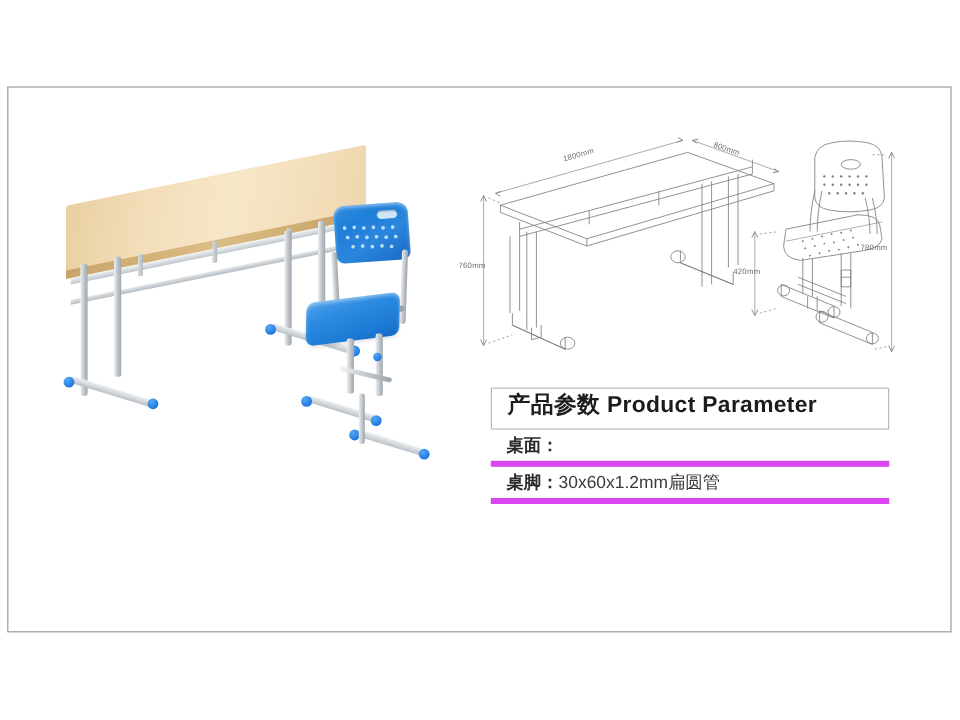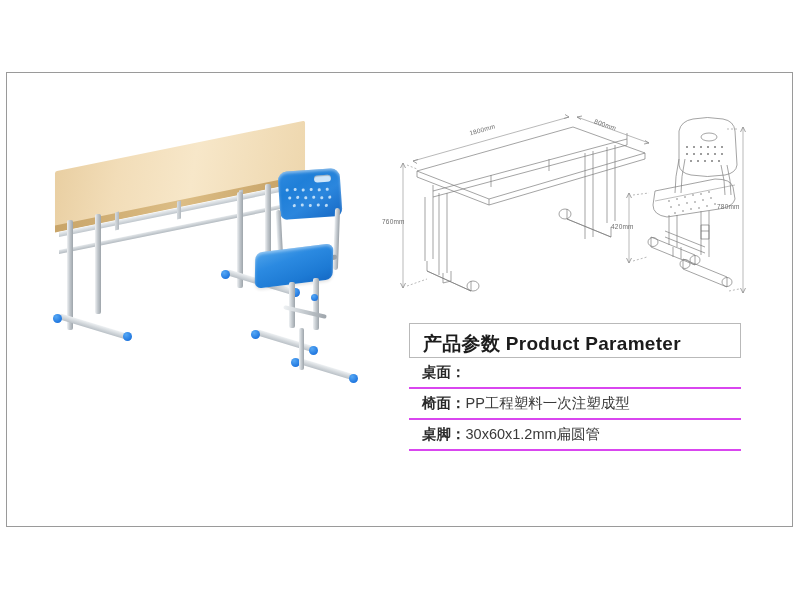--- a/index.html
+++ b/index.html
@@ -60,24 +60,24 @@
 
   
   #tech{position:absolute;left:380px;top:40px;width:400px;height:215px;}
   #tech svg{display:block;}
   .dimtxt{position:absolute;font-size:6.5px;color:#6d6d6d;white-space:nowrap;
      font-family:"Liberation Sans",sans-serif;letter-spacing:.2px;}
 
   
   #params{position:absolute;left:402px;top:250px;width:340px;}
   #ptitle{box-sizing:border-box;width:332px;height:35px;border:1px solid #b9b9b9;
-     display:flex;align-items:flex-end;padding-left:13px;background:#fff;}
+     display:flex;align-items:flex-start;padding-left:13px;background:#fff;}
   #ptitle span{font-size:19px;font-weight:bold;color:#1c1c1c;letter-spacing:.3px;}
   .prow{height:31px;display:flex;align-items:center;
-     border-bottom:2px solid #d946ef;width:332px;box-sizing:border-box;
+     border-bottom:5px solid #d946ef;width:332px;box-sizing:border-box;
      padding-left:13px;}
   .prow:first-of-type{margin-top:4px;}
   .pk{font-size:14.5px;font-weight:bold;color:#2a2a2a;}
   .pv{font-size:14.5px;color:#3a3a3a;}
 </style>
 </head>
 <body>
 
 <div id="frame">
 
@@ -289,22 +289,18 @@
 
   <div id="params">
     <div id="ptitle">
       <span>产品参数 Product Parameter</span>
     </div>
 
     <div class="prow">
       <span class="pk">桌面：</span>
     </div>
     <div class="prow">
-      <span class="pk">椅面：</span>
-      <span class="pv">PP工程塑料一次注塑成型</span>
-    </div>
-    <div class="prow">
       <span class="pk">桌脚：</span>
       <span class="pv">30x60x1.2mm扁圆管</span>
     </div>
   </div>
 
 </div>
 
 </body></html>

